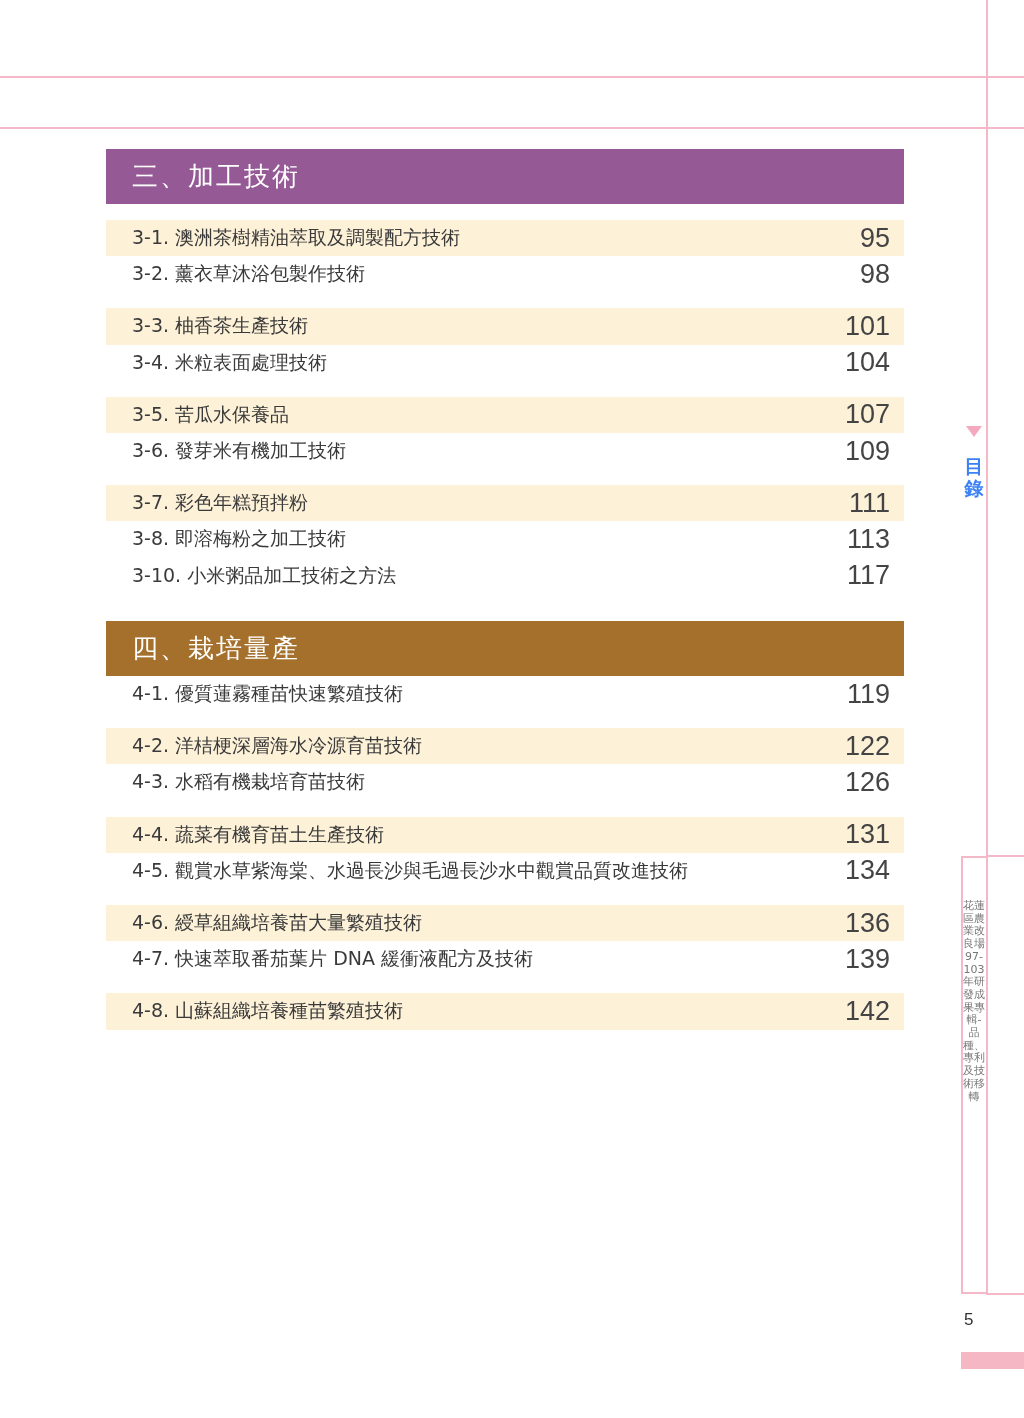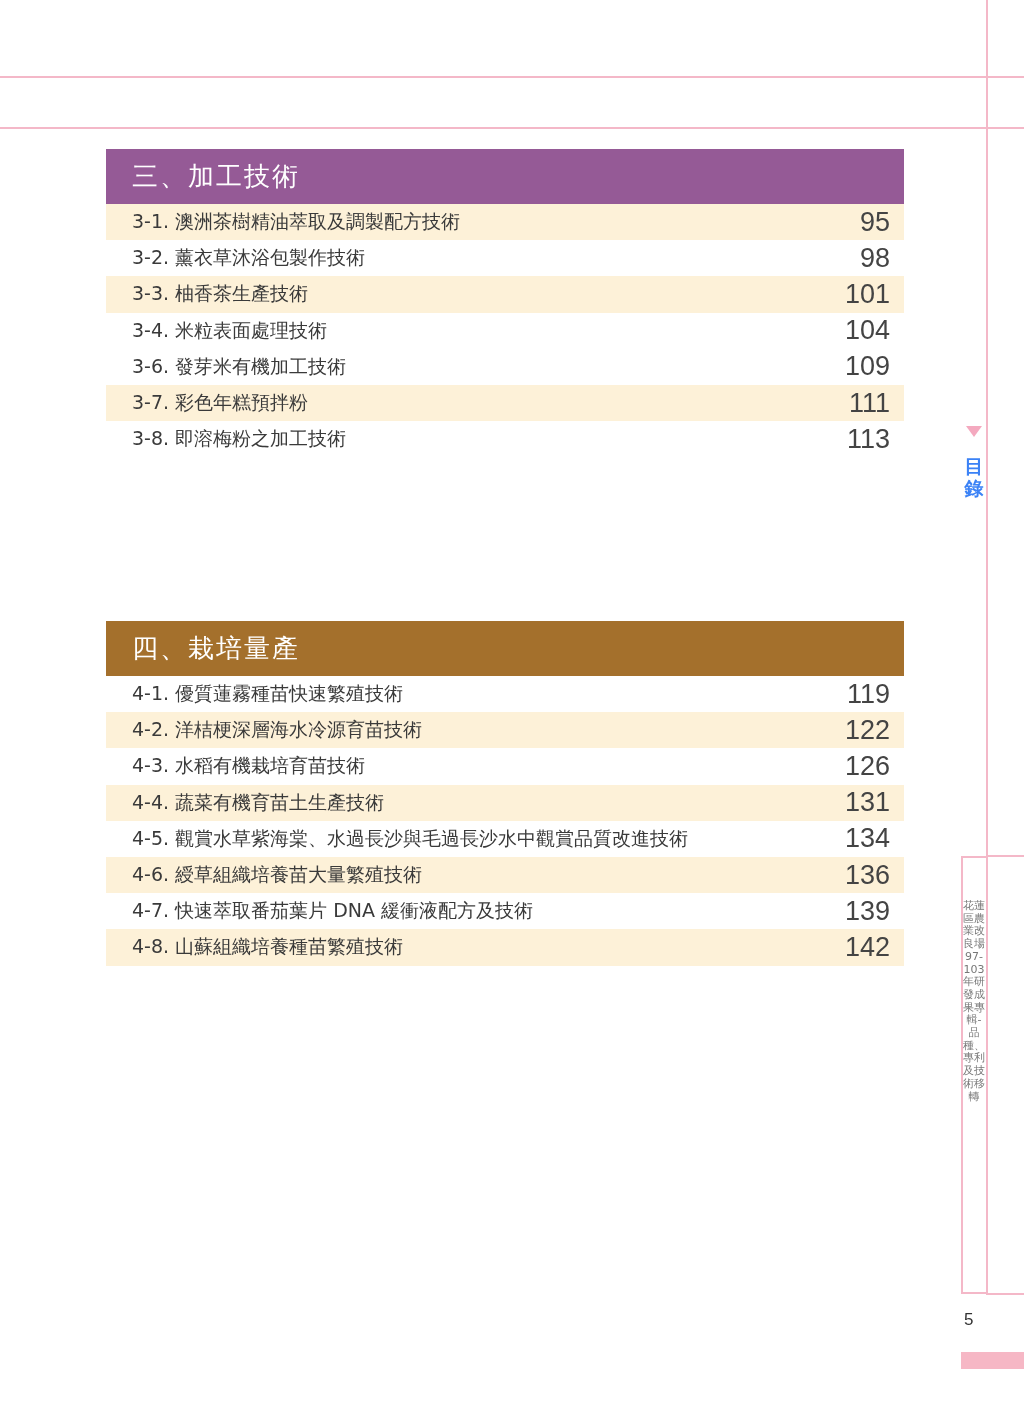--- a/index.html
+++ b/index.html
@@ -47,20 +47,21 @@
       align-items: center;
       justify-content: space-between;
       padding-left: 26px;
       padding-right: 14px;
       box-sizing: border-box;
       font-size: 19px;
       color: #3a3a3a;
     }
     .row.shaded {
       background: #fdf1d8;
+      margin-top: 16px;
     }
     .row .num {
       font-family: "Liberation Sans", sans-serif;
       font-size: 27px;
       color: #444;
     }
     .row .label {
       white-space: nowrap;
     }
     .side-tab {
@@ -145,31 +146,39 @@
       <span class="num">98</span>
     </div>
   <div class="row shaded">
       <span class="label">3-3. 柚香茶生產技術</span>
       <span class="num">101</span>
     </div>
   <div class="row">
       <span class="label">3-4. 米粒表面處理技術</span>
       <span class="num">104</span>
     </div>
+  <div class="row shaded">
+      <span class="label">3-5. 苦瓜水保養品</span>
+      <span class="num">107</span>
+    </div>
   <div class="row">
       <span class="label">3-6. 發芽米有機加工技術</span>
       <span class="num">109</span>
     </div>
   <div class="row shaded">
       <span class="label">3-7. 彩色年糕預拌粉</span>
       <span class="num">111</span>
     </div>
   <div class="row">
       <span class="label">3-8. 即溶梅粉之加工技術</span>
       <span class="num">113</span>
+    </div>
+  <div class="row">
+      <span class="label">3-10. 小米粥品加工技術之方法</span>
+      <span class="num">117</span>
     </div>
 </div>
 
 <div class="section" style="top:621px;">
   <div class="section-header" style="background:#a4702c;">
     <span>四、栽培量產</span>
   </div>
   <div class="row">
       <span class="label">4-1. 優質蓮霧種苗快速繁殖技術</span>
       <span class="num">119</span>

